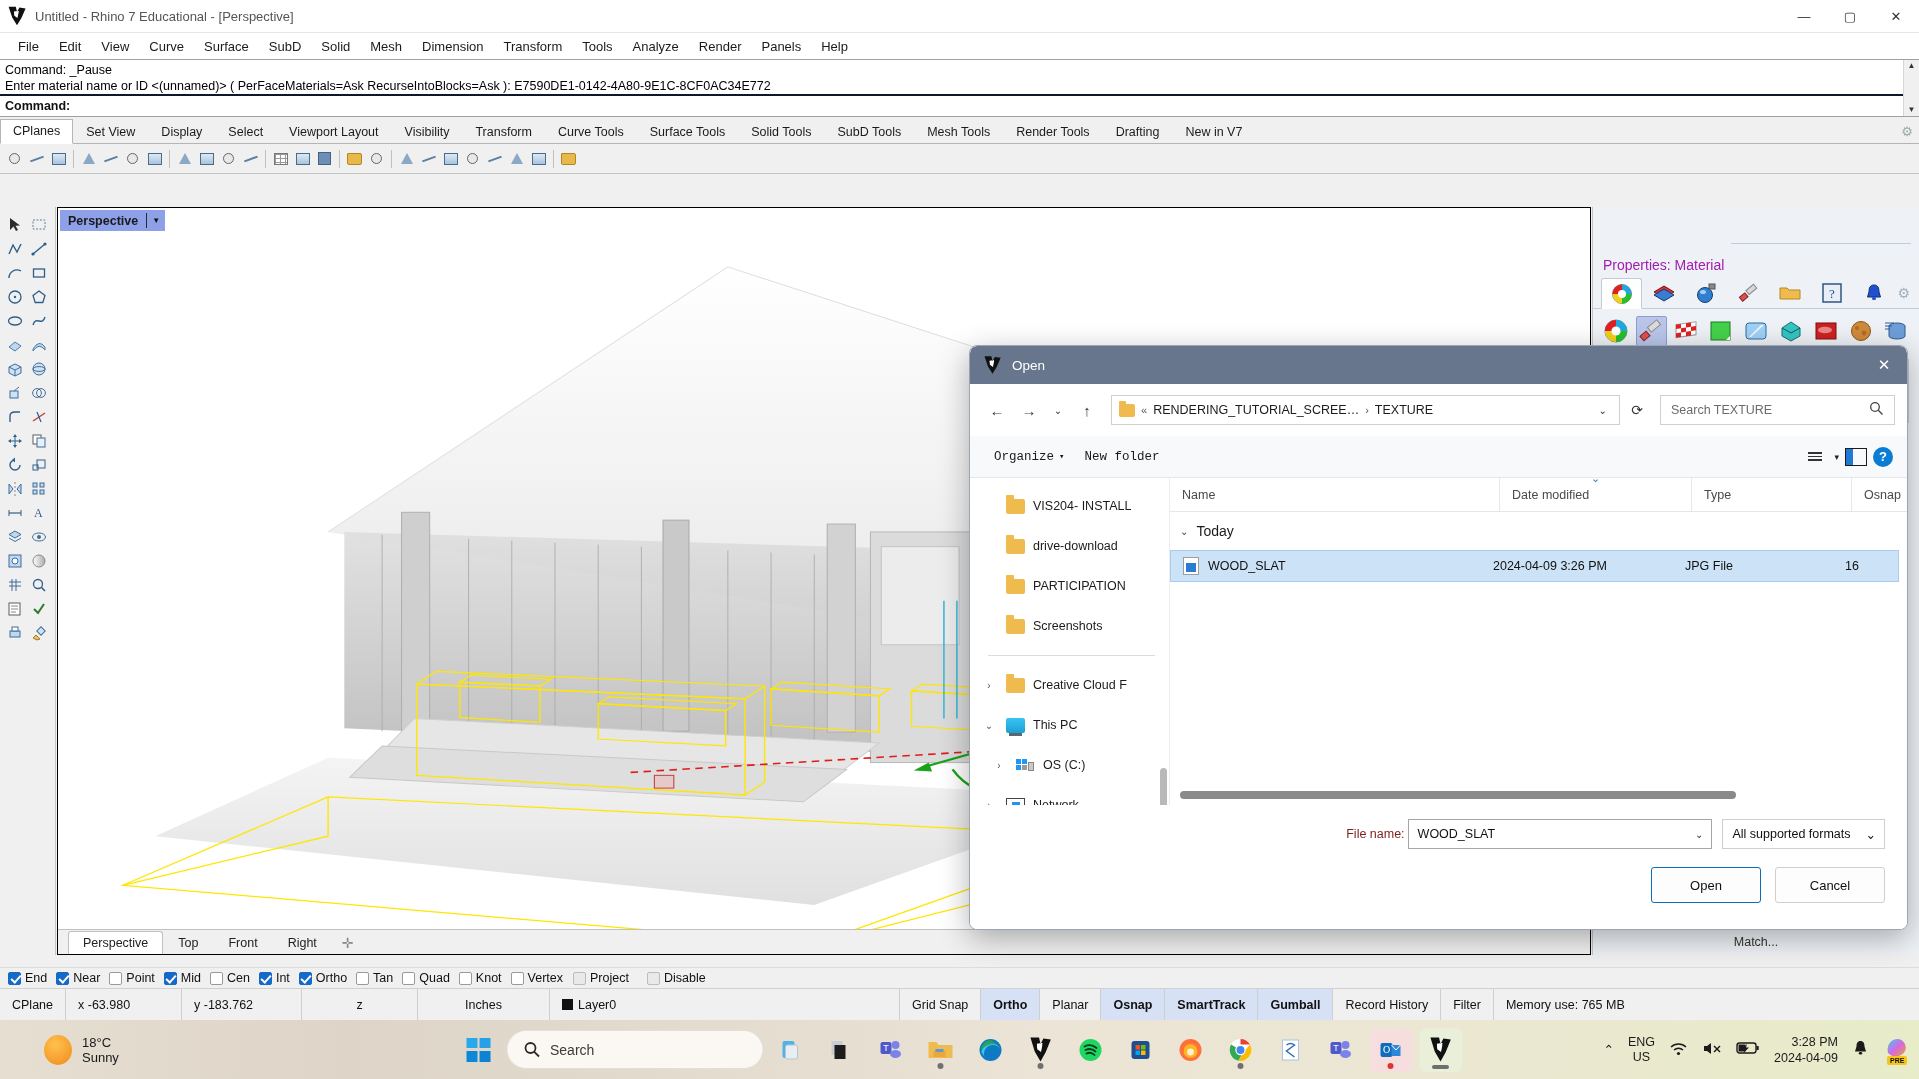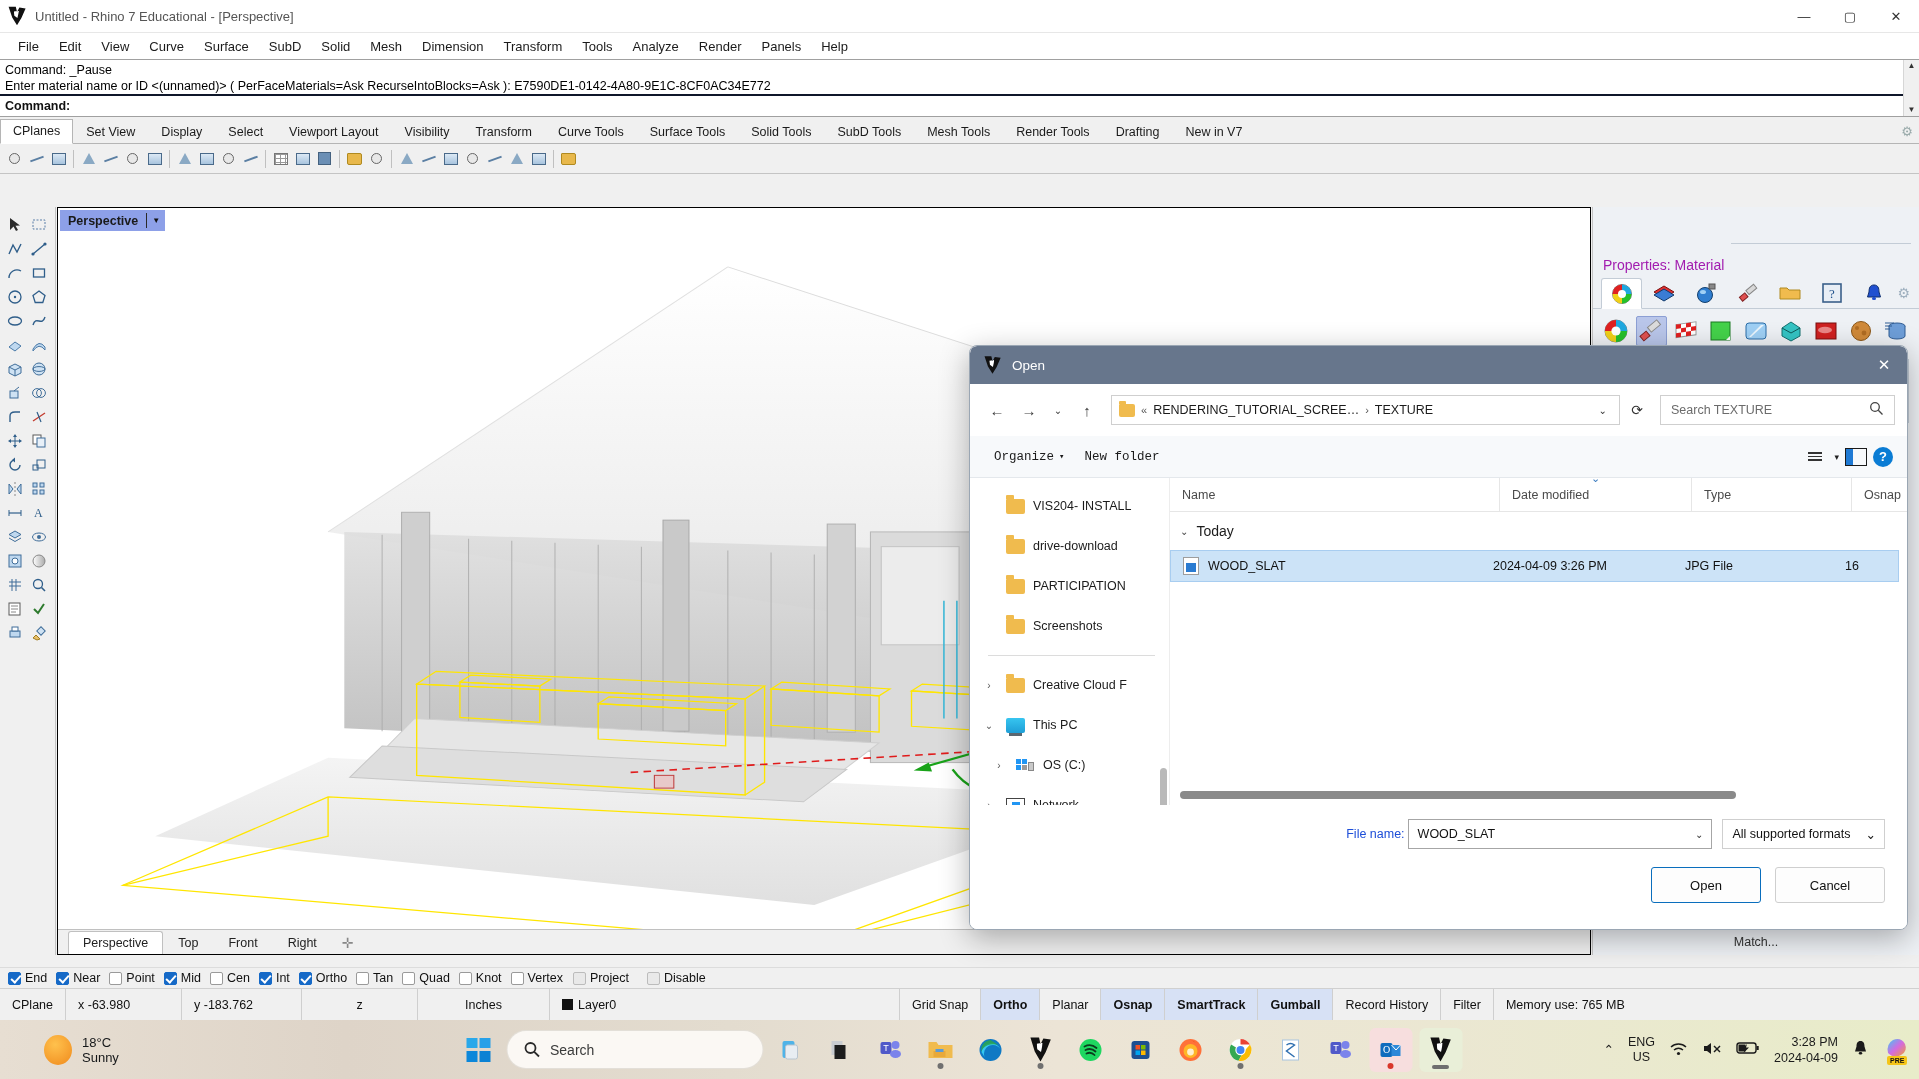--- a/index.html
+++ b/index.html
@@ -188,21 +188,21 @@
   .file-row .c-date{width:192px;}
   .file-row .c-type{width:160px;}
   .file-row .c-size{flex:1;text-align:left;}
   .jpg-ic{width:16px;height:18px;background:#fff;border:1px solid #9d9d9d;position:relative;flex:none;}
   .jpg-ic:after{content:"";position:absolute;left:2px;bottom:2px;width:10px;height:9px;background:#2a7bd1;}
   .hscroll{position:absolute;left:10px;right:14px;bottom:6px;height:8px;}
   .hscroll i{display:block;height:8px;width:78%;background:#8a8a8a;border-radius:4px;}
 
   .dlg-foot{position:absolute;left:0;right:0;bottom:0;height:124px;background:#fff;}
   .fn-row{display:flex;align-items:center;padding:14px 22px 0 0;}
-  .fn-label{width:640px;text-align:right;padding-right:3px;font-size:12.5px;color:#1d4ed8;margin-left:17px;}
+  .fn-label{width:640px;text-align:right;padding-right:3px;font-size:12.5px;color:#7f1d1d;margin-left:17px;}
   .fn-input{width:455px;height:30px;border:1px solid #a6a6a6;display:flex;align-items:center;justify-content:space-between;padding:0 8px 0 9px;font-size:12.5px;}
   .fn-input .caret{font-size:10px;color:#333;}
   .fn-select{width:238px;height:30px;border:1px solid #cfcfcf;display:flex;align-items:center;justify-content:space-between;padding:0 8px 0 9px;margin-left:10px;font-size:12.5px;}
   .btn-row{display:flex;justify-content:flex-end;gap:14px;padding:18px 22px 0 0;}
   .dbtn{width:110px;height:36px;border:1px solid #cfcfcf;background:#fdfdfd;display:flex;align-items:center;justify-content:center;font-size:13px;color:#111;border-radius:3px;}
   .dbtn.primary{border:1.6px solid #0a6ebd;}
 </style>
 </head>
 <body>
 

